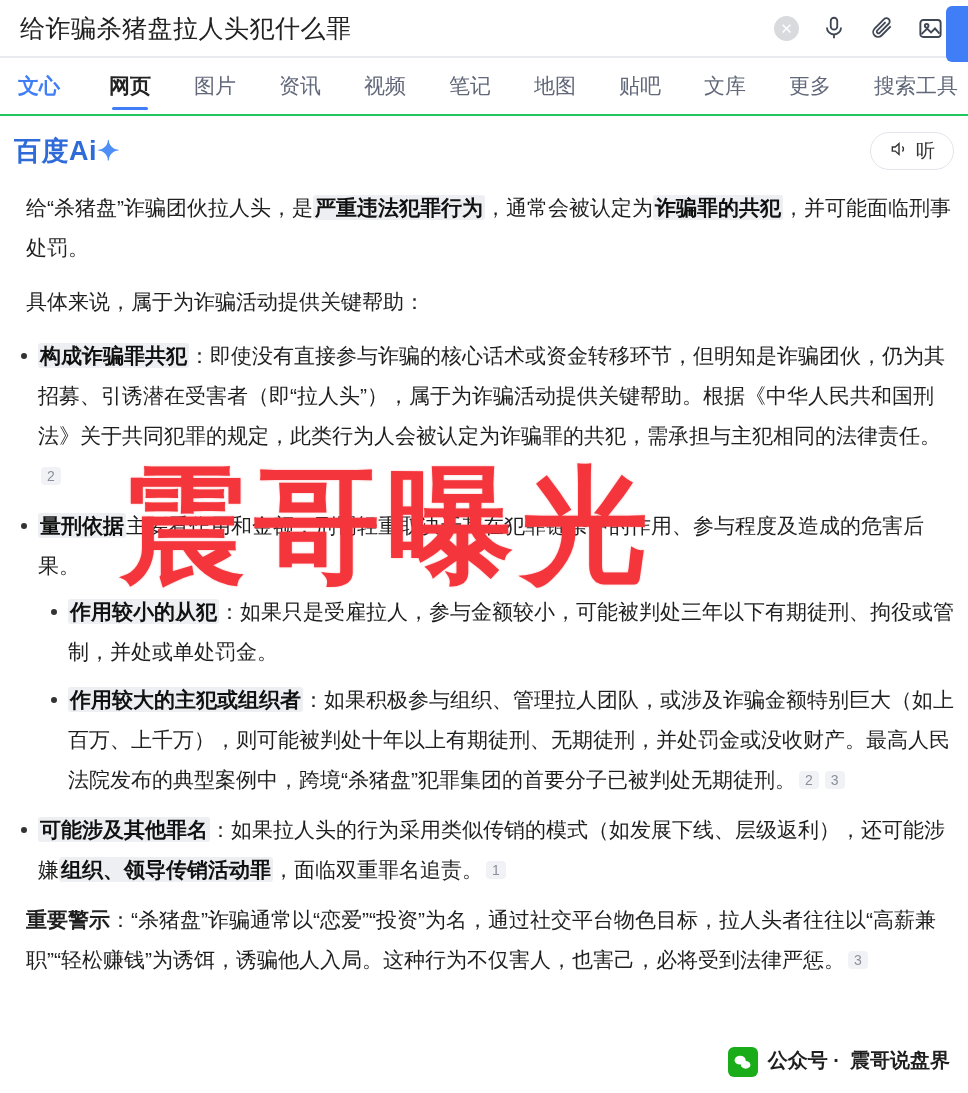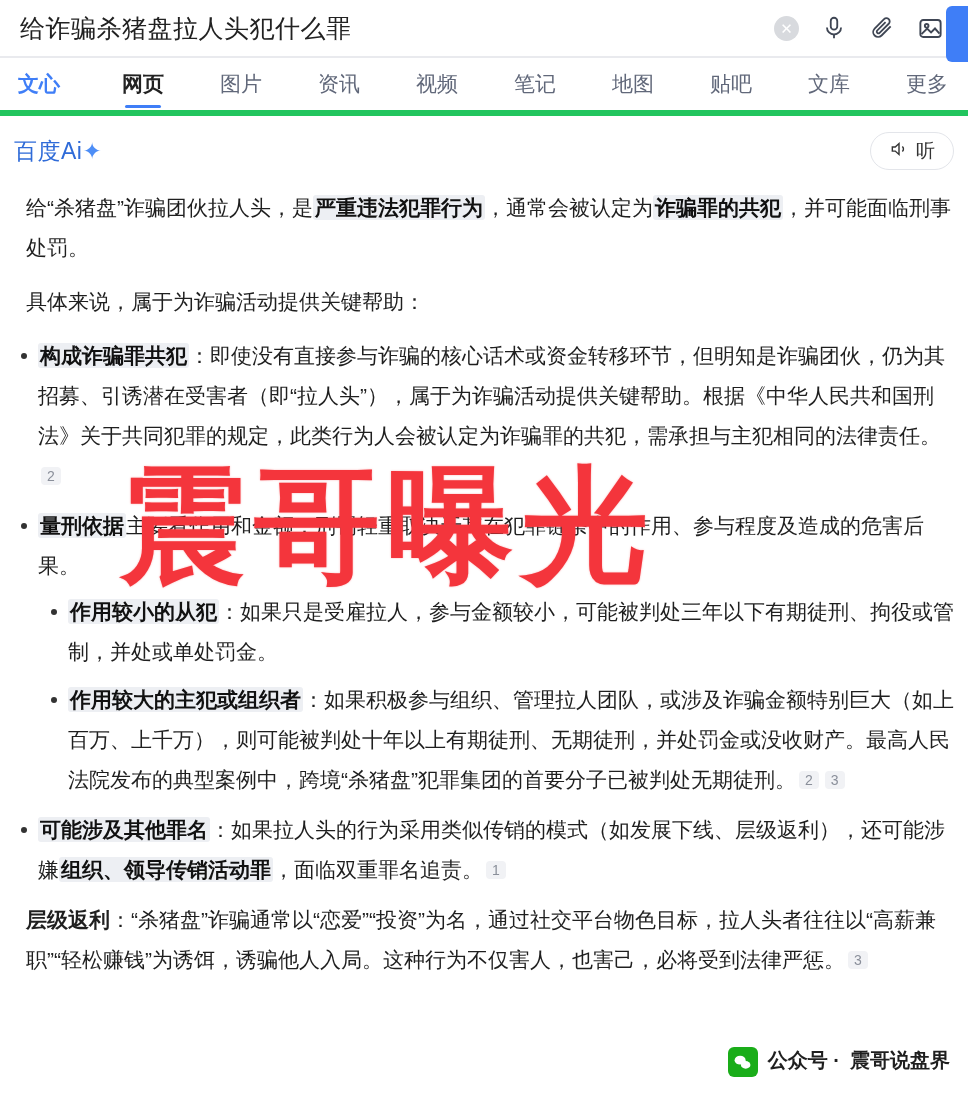--- a/index.html
+++ b/index.html
@@ -57,22 +57,22 @@
     height: 2px;
     background: linear-gradient(90deg,#e9eaee 0%, #e9eaee 100%);
   }
 
   
   .tabs {
     display: flex;
     align-items: center;
     height: 58px;
     padding: 0 16px;
-    gap: 16px;
-    border-bottom: 6px solid #22c55e;
+    gap: 3px;
+    border-bottom: 2px solid #22c55e;
     background: #fff;
   }
   .tab {
     font-size: 21px;
     color: #61687a;
     padding: 0 20px;
     white-space: nowrap;
     position: relative;
   }
   .tab.brand { color: #3f7ef7; font-weight: bold; padding-left: 2px; padding-right: 26px;}
@@ -89,22 +89,22 @@
   .tab.tools { margin-left: auto; padding-right: 6px; }
 
   
   .ai-header {
     display: flex;
     align-items: center;
     justify-content: space-between;
     padding: 16px 14px 6px 14px;
   }
   .ai-logo {
-    font-size: 23px;
-    font-weight: normal;
+    font-size: 27px;
+    font-weight: bold;
     color: #2f6bd8;
     letter-spacing: 0.5px;
   }
   .ai-logo .spark { color: #4d8ef7; }
   .listen-btn {
     border: 1px solid #e3e5ea;
     border-radius: 20px;
     height: 38px;
     padding: 0 18px;
     display: flex;
@@ -272,21 +272,21 @@
         </li>
       </ul>
     </li>
 
     <li>
       <span class="b hl">可能涉及其他罪名</span><span>：如果拉人头的行为采用类似传销的模式（如发展下线、层级返利），还可能涉嫌</span><span class="b hl">组织、领导传销活动罪</span><span>，面临双重罪名追责。</span><span class="ref">1</span>
     </li>
   </ul>
 
   <p>
-    <span class="b">层级返利</span><span>：“杀猪盘”诈骗通常以“恋爱”“投资”为名，通过社交平台物色目标，拉人头者往往以“高薪兼职”“轻松赚钱”为诱饵，诱骗他人入局。这种行为不仅害人，也害己，必将受到法律严惩。</span><span class="ref">3</span>
+    <span class="b">重要警示</span><span>：“杀猪盘”诈骗通常以“恋爱”“投资”为名，通过社交平台物色目标，拉人头者往往以“高薪兼职”“轻松赚钱”为诱饵，诱骗他人入局。这种行为不仅害人，也害己，必将受到法律严惩。</span><span class="ref">3</span>
   </p>
 </div>
 
 <div class="watermark">震哥曝光</div>
 
 <div class="footer-badge">
   <span class="mp-icon">
     <svg width="19" height="19" viewBox="0 0 24 24" fill="#fff">
       <ellipse cx="9" cy="9" rx="7" ry="5.6"></ellipse>
       <ellipse cx="16" cy="15" rx="6" ry="4.8"></ellipse>

